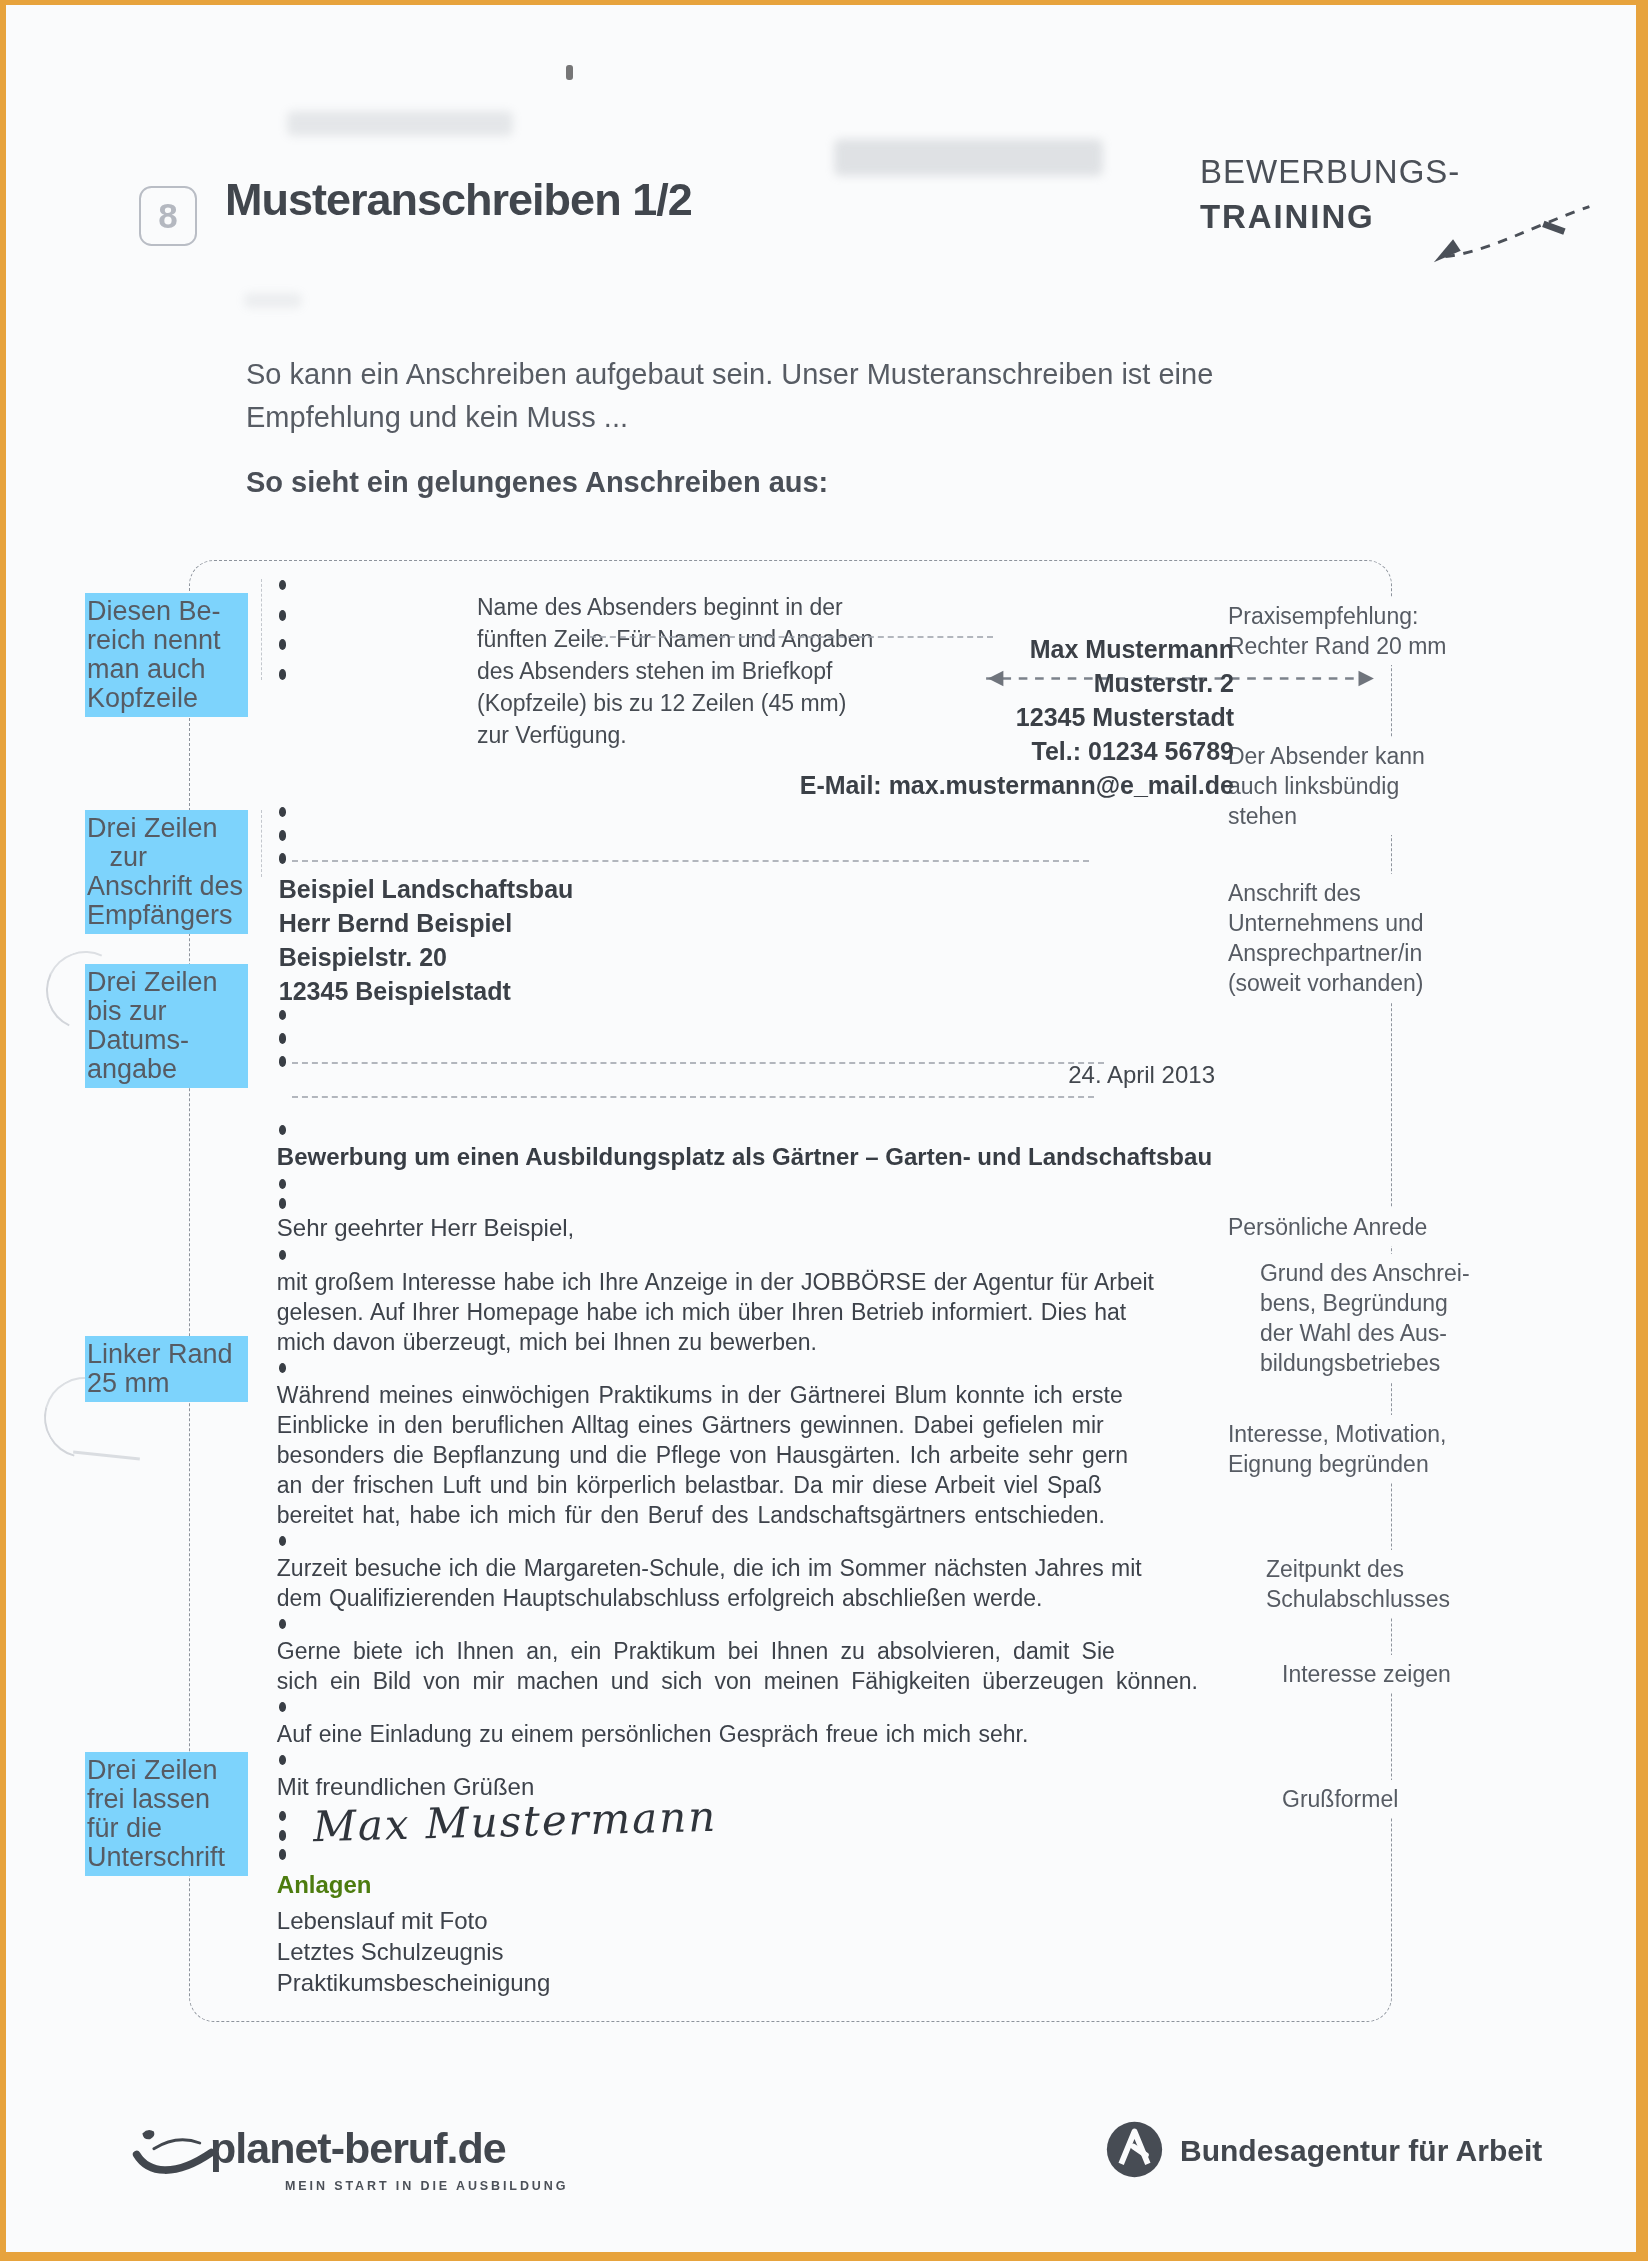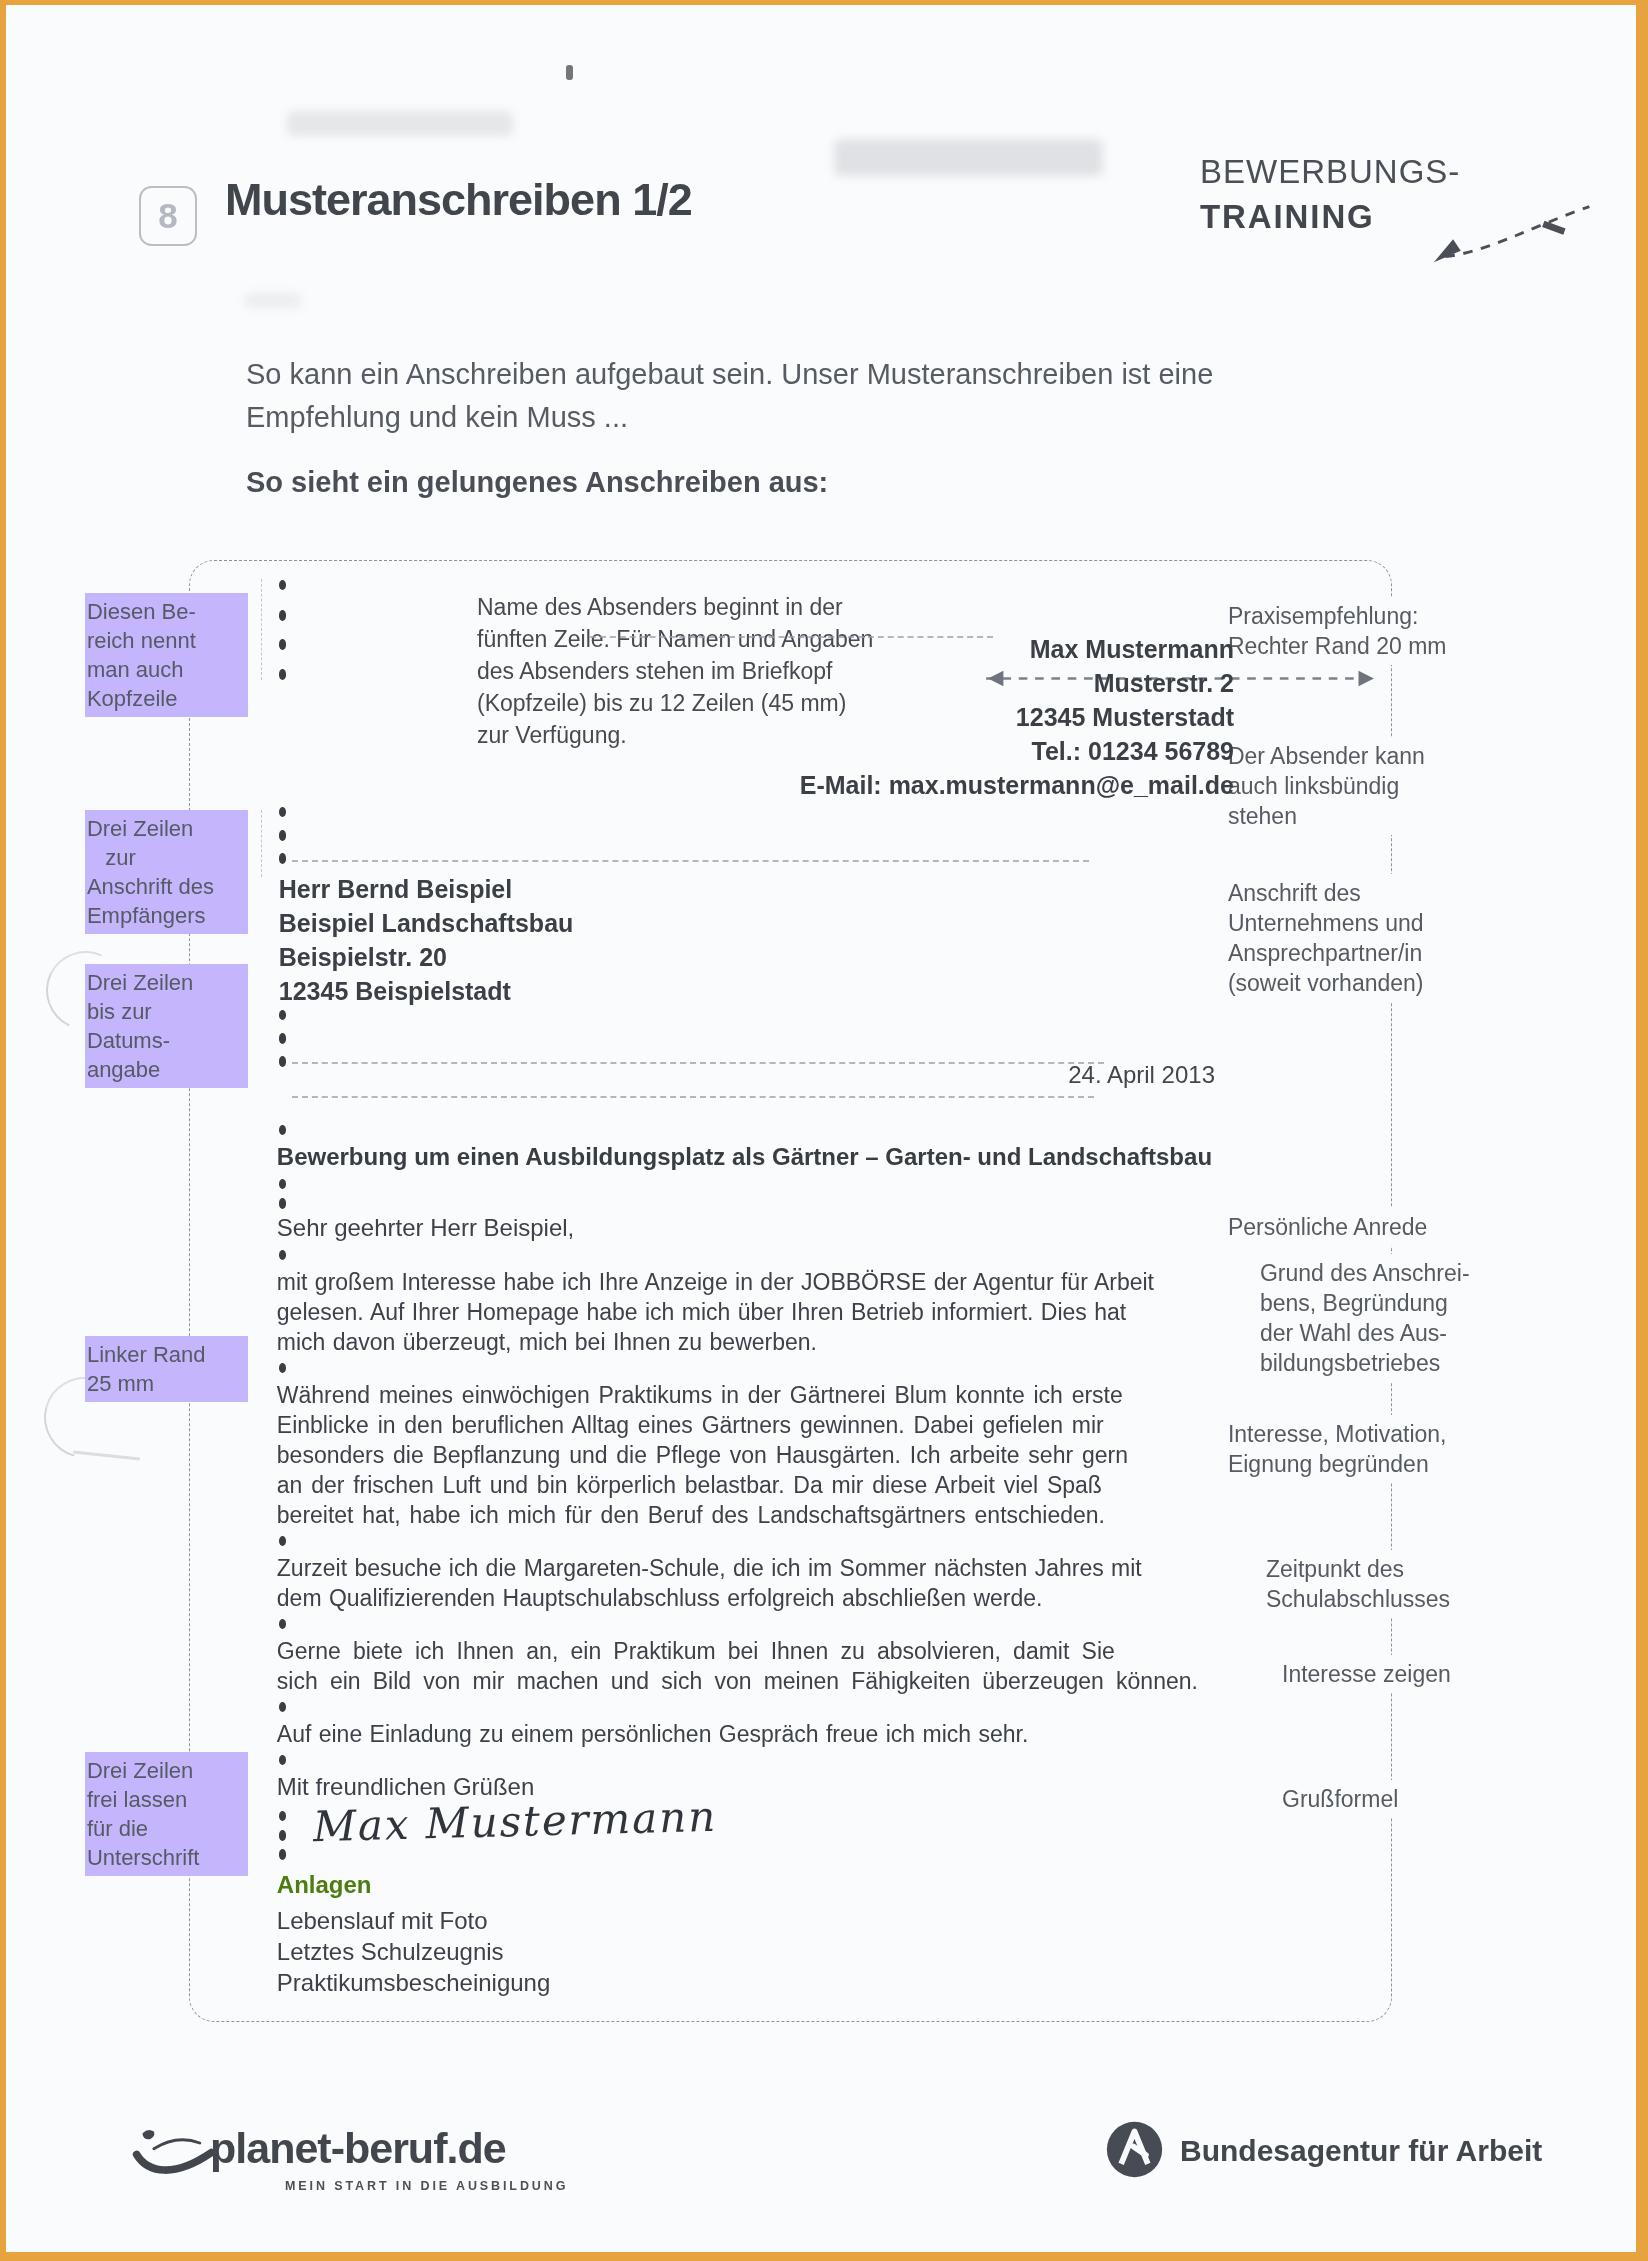--- a/index.html
+++ b/index.html
@@ -30,21 +30,21 @@
   .smudge{background:#9aa0a8;filter:blur(4.8px);opacity:.22;border-radius:5.8px;}
   .tick{left:560px;top:60px;width:6.7px;height:15.4px;background:#555;border-radius:2.9px;opacity:.8;}
   
   .intro{left:240px;top:348px;width:1047px;font-size:29px;line-height:43px;color:#575c64;}
   .intro-sub{left:240px;top:461px;font-size:29px;font-weight:bold;color:#4a4f57;}
   
   .letter-box{
     left:183px;top:555px;width:1201px;height:1460px;
     border:1.9px dashed #8d939c;border-radius:25px;
   }
-  .annL{left:79px;width:159px;font-size:22px;line-height:29px;color:#565b63;background:#c4b5fd;padding:3.8px 1.9px;}
+  .annL{left:79px;width:159px;font-size:27px;line-height:29px;color:#565b63;background:#7dd3fc;padding:3.8px 1.9px;}
   .annR{left:1220px;width:303px;font-size:23px;line-height:30px;color:#565b63;background:#fafbfc;padding:3.8px 1.9px;}
   .indent1{padding-left:40px;}
   .indent2{padding-left:56px;}
   
   .content{left:267px;top:573px;width:961px;font-size:23px;line-height:30px;color:#3d424a;}
   .blk{position:relative;}
   .dot{width:7.7px;height:10.6px;border-radius:50%;background:#393e45;}
   .dotcol .dot{position:absolute;left:5.8px;}
   .dotrow{position:relative;height:23px;}
   .dotrow .dot{position:absolute;left:5.8px;top:5.8px;}
@@ -182,22 +182,22 @@
     <div class="blk" style="height:73px;">
       <div class="dotcol">
         <div class="dot" style="top:7.7px;"></div>
           <div class="dot" style="top:31px;"></div>
           <div class="dot" style="top:54px;"></div>
       </div>
       <div class="abs leader" style="left:19px;top:61px;width:797px;"></div>
     </div>
 
     <div class="recipient" style="height:134px;">
+      <div>Beispiel Landschaftsbau</div>
       <div>Herr Bernd Beispiel</div>
-      <div>Beispiel Landschaftsbau</div>
       <div>Beispielstr. 20</div>
       <div>12345 Beispielstadt</div>
     </div>
 
     <div class="blk" style="height:113px;">
       <div class="dotcol">
         <div class="dot" style="top:3.8px;"></div>
           <div class="dot" style="top:27px;"></div>
           <div class="dot" style="top:50px;"></div>
       </div>

